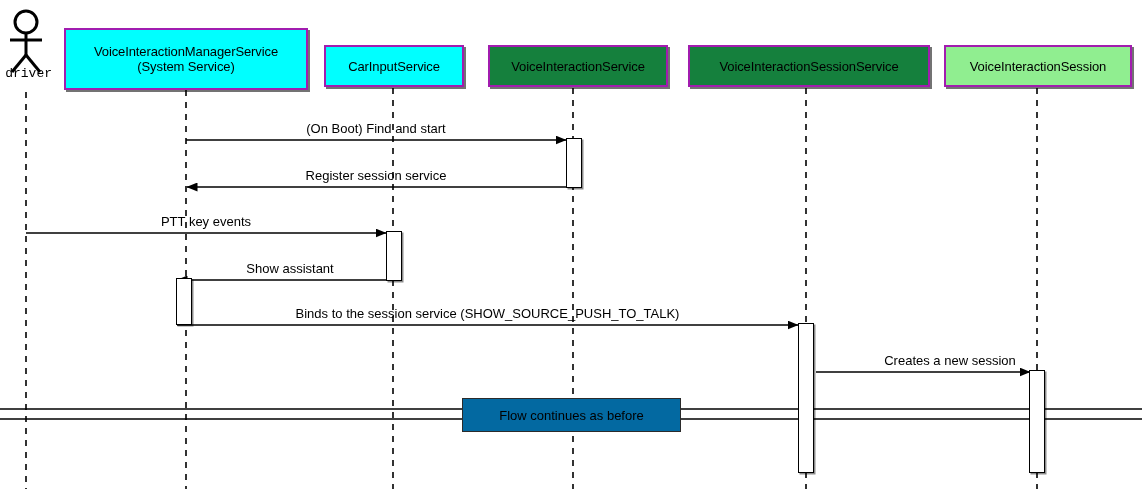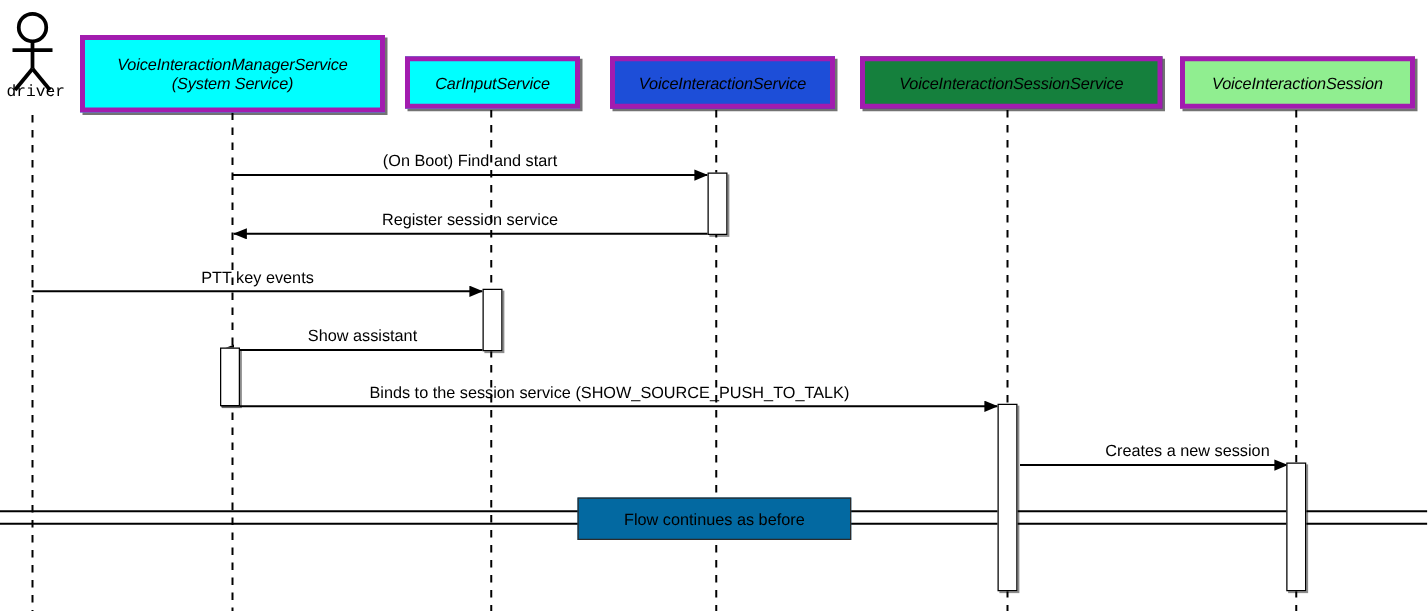--- a/index.html
+++ b/index.html
@@ -18,31 +18,30 @@
   svg.layer {
     position: absolute;
     left: 0;
     top: 0;
     width: 1142px;
     height: 489px;
   }
   .participant-box {
     position: absolute;
     box-sizing: border-box;
-    border: 4px solid #a21caf;
+    border: 2px solid #a21caf;
     box-shadow: 2px 2px 0 rgba(0,0,0,0.55);
     display: flex;
     align-items: center;
     justify-content: center;
     text-align: center;
     font-size: 13px;
     line-height: 15px;
     color: #000000;
     letter-spacing: -0.1px;
-    font-style: italic;
   }
   .actor-label {
     position: absolute;
     font-size: 13px;
     color: #000000;
     text-align: right;
     white-space: nowrap;
     font-family: Liberation Mono, monospace;
   }
   .msg-label {
@@ -131,21 +130,21 @@
     <div>
       <span>VoiceInteractionManagerService</span><br>
       <span>(System Service)</span>
     </div>
   </div>
 
   <div class="participant-box" style="left:324px; top:45px; width:140px; height:42px; background:#00FFFF;text-align:right;">
     <span>CarInputService</span>
   </div>
 
-  <div class="participant-box" style="left:488px; top:45px; width:180px; height:42px; background:#1d4ed8;">
+  <div class="participant-box" style="left:488px; top:45px; width:180px; height:42px; background:#15803d;">
     <span>VoiceInteractionService</span>
   </div>
 
   <div class="participant-box" style="left:688px; top:45px; width:242px; height:42px; background:#15803d;">
     <span>VoiceInteractionSessionService</span>
   </div>
 
   <div class="participant-box" style="left:944px; top:45px; width:188px; height:42px; background:#90EE90;">
     <span>VoiceInteractionSession</span>
   </div>

